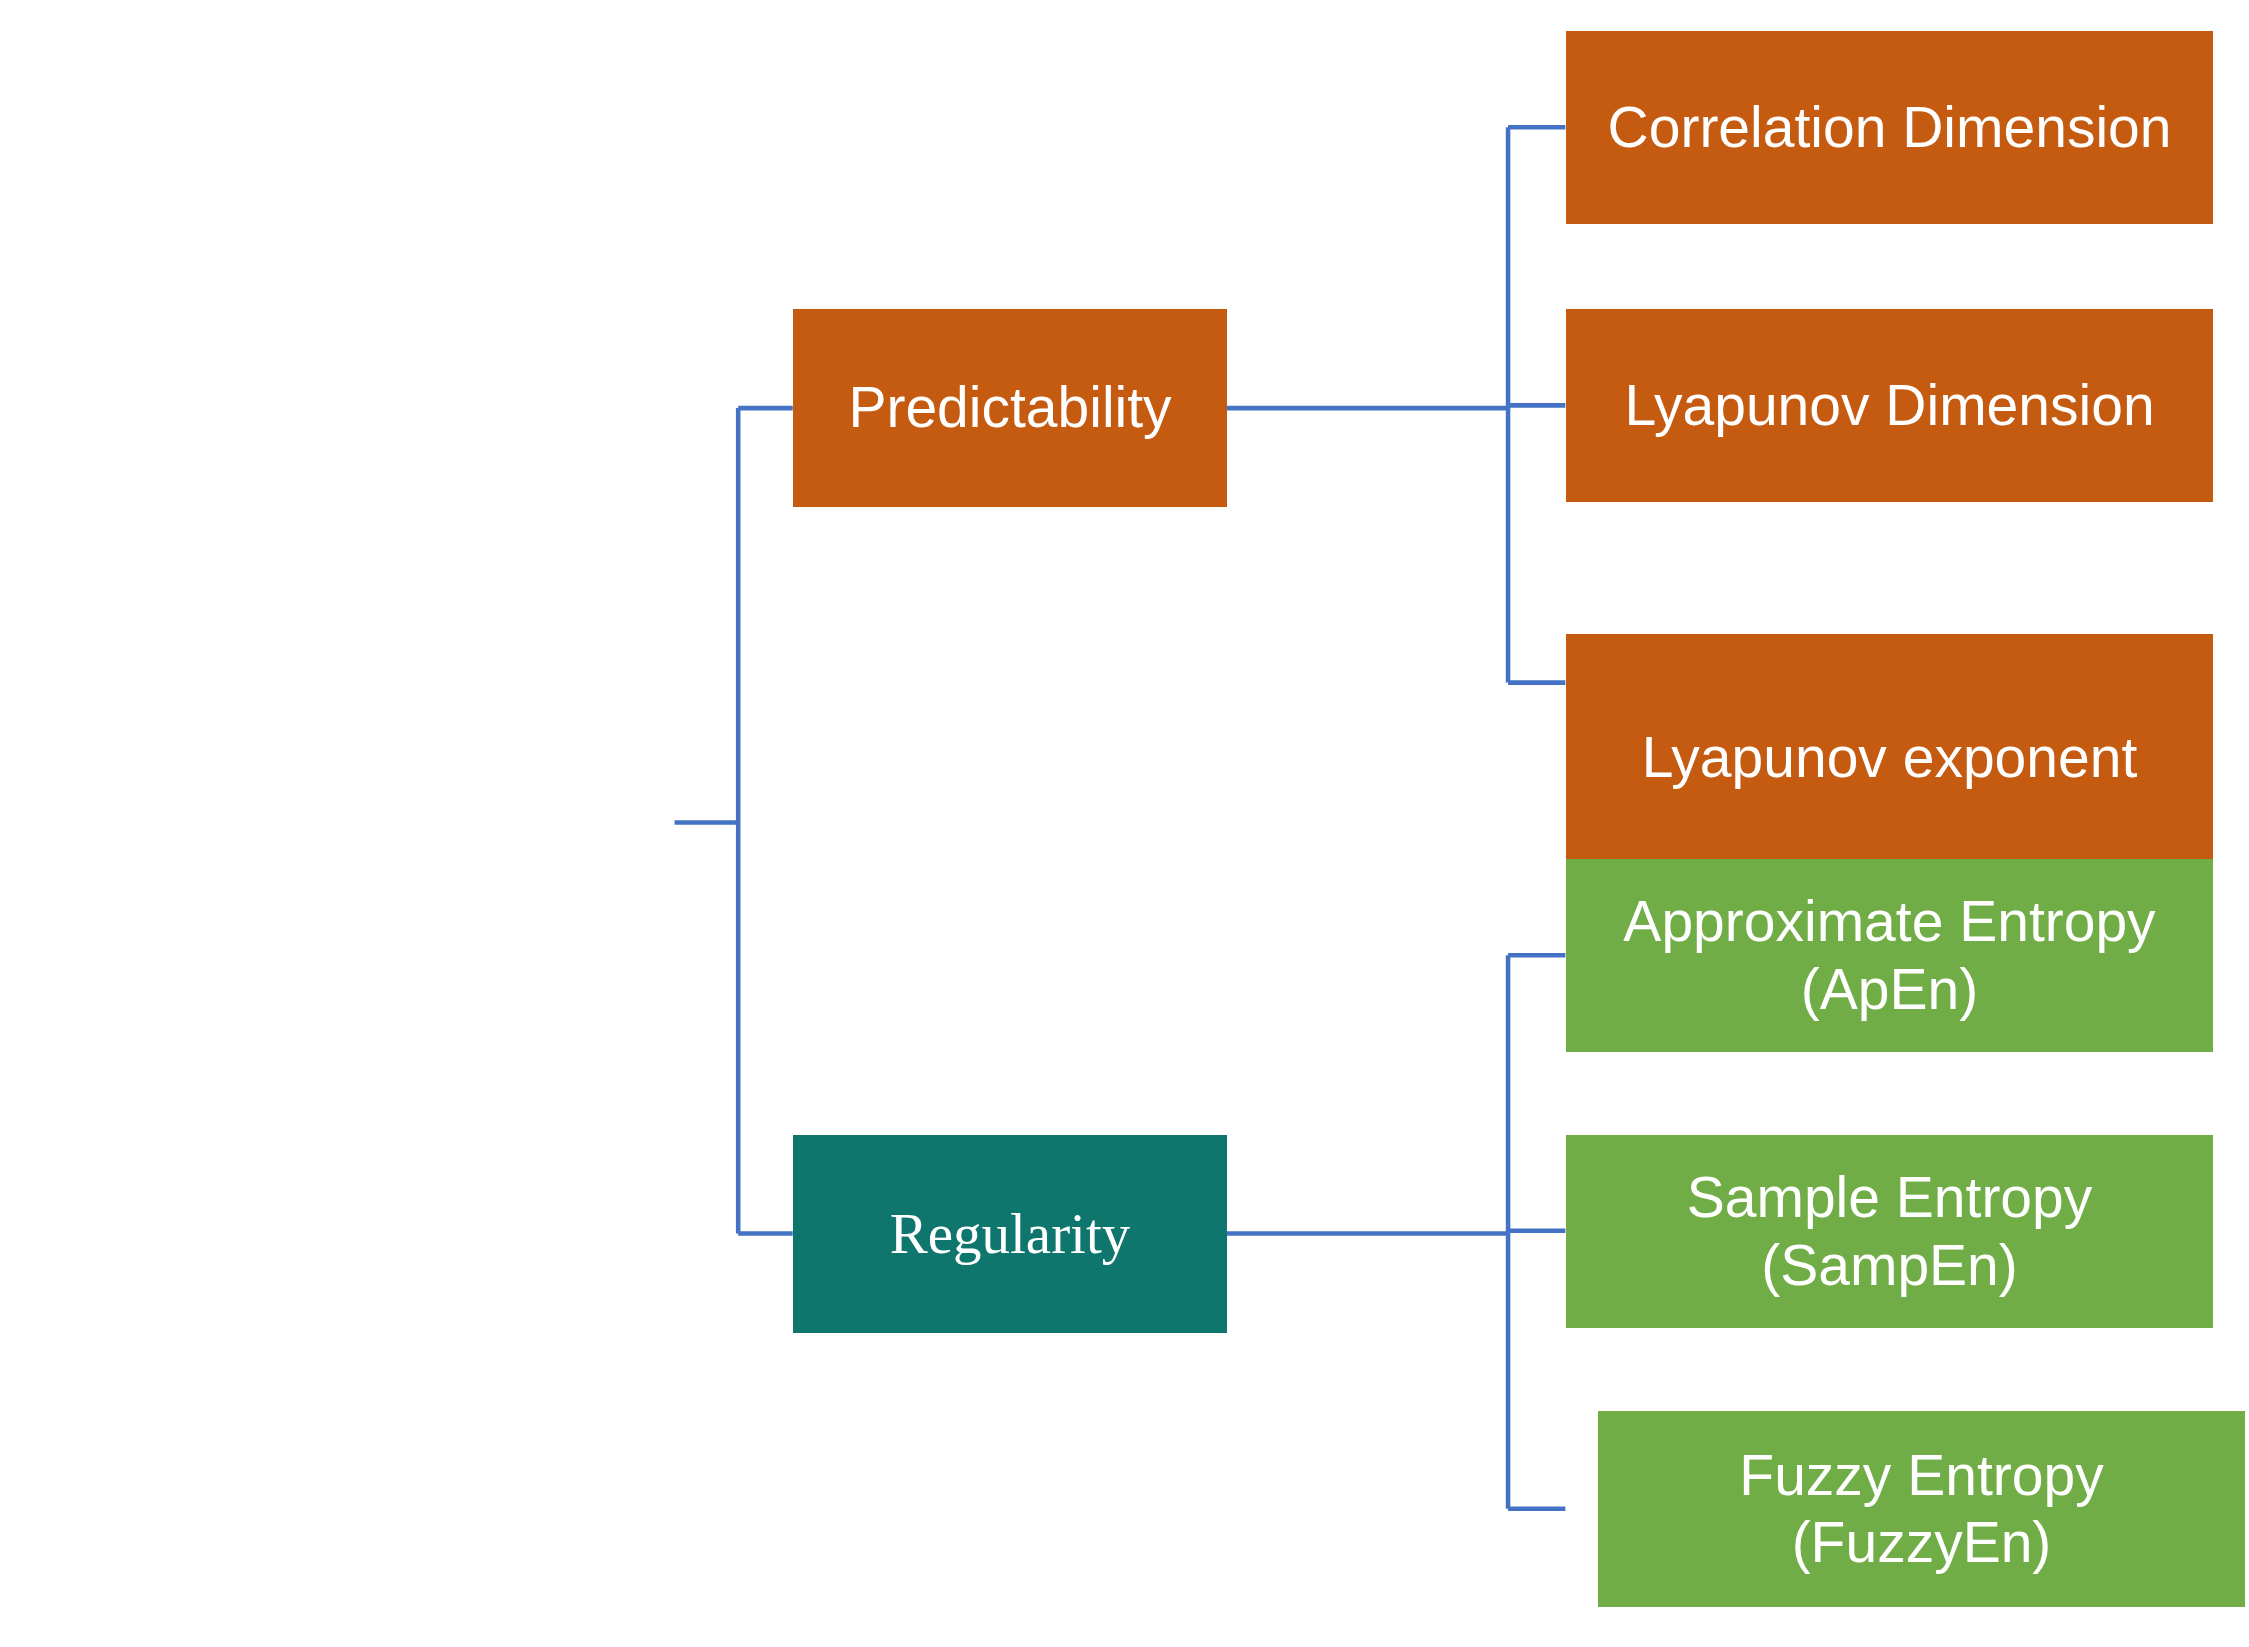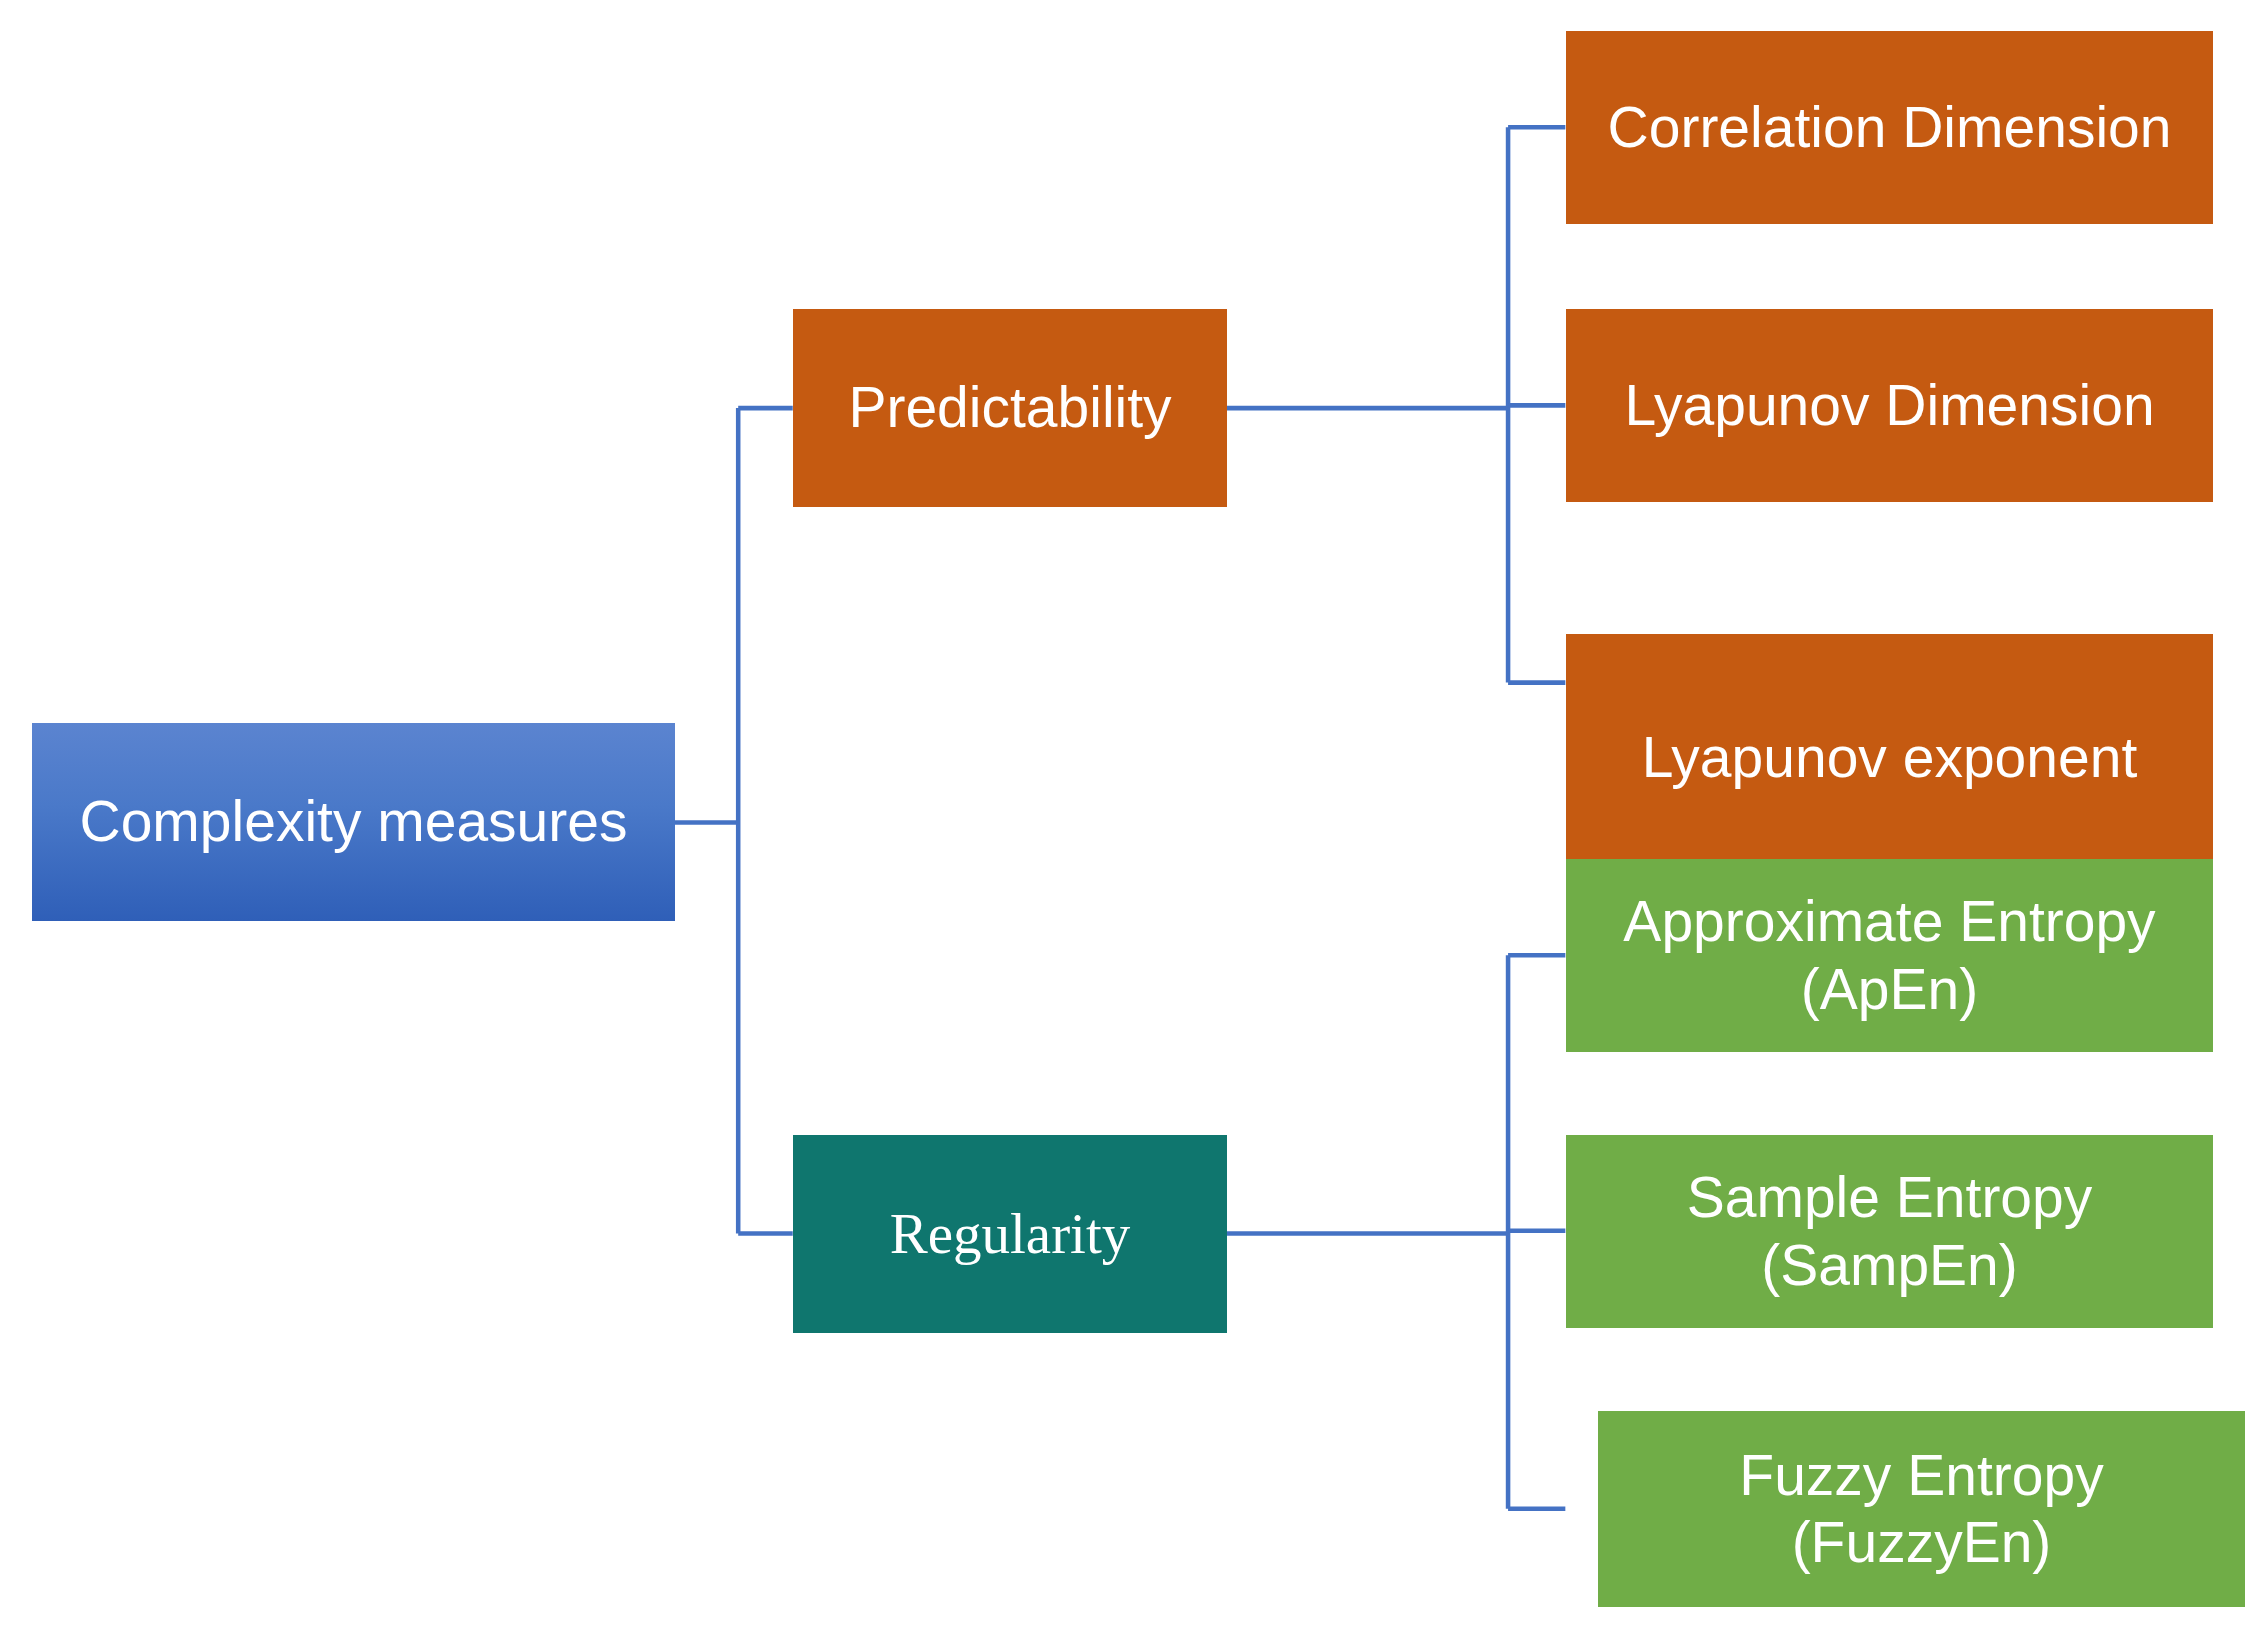--- a/index.html
+++ b/index.html
@@ -109,23 +109,20 @@
       <path d="M1659,751 L1722,751"></path>
 
       <path d="M1349,1357 L1659,1357"></path>
       <path d="M1659,1051 L1659,1660"></path>
       <path d="M1659,1051 L1722,1051"></path>
       <path d="M1659,1354 L1722,1354"></path>
       <path d="M1659,1660 L1722,1660"></path>
     </g>
   </svg>
 
-  <div class="node node-root">
-    <span class="label">Complexity measures</span>
-  </div>
 
   <div class="node node-cat node-predictability">
     <span class="label">Predictability</span>
   </div>
 
   <div class="node node-cat node-regularity">
     <span class="label">Regularity</span>
   </div>
 
   <div class="node node-leaf leaf-orange leaf-correlation-dimension">

